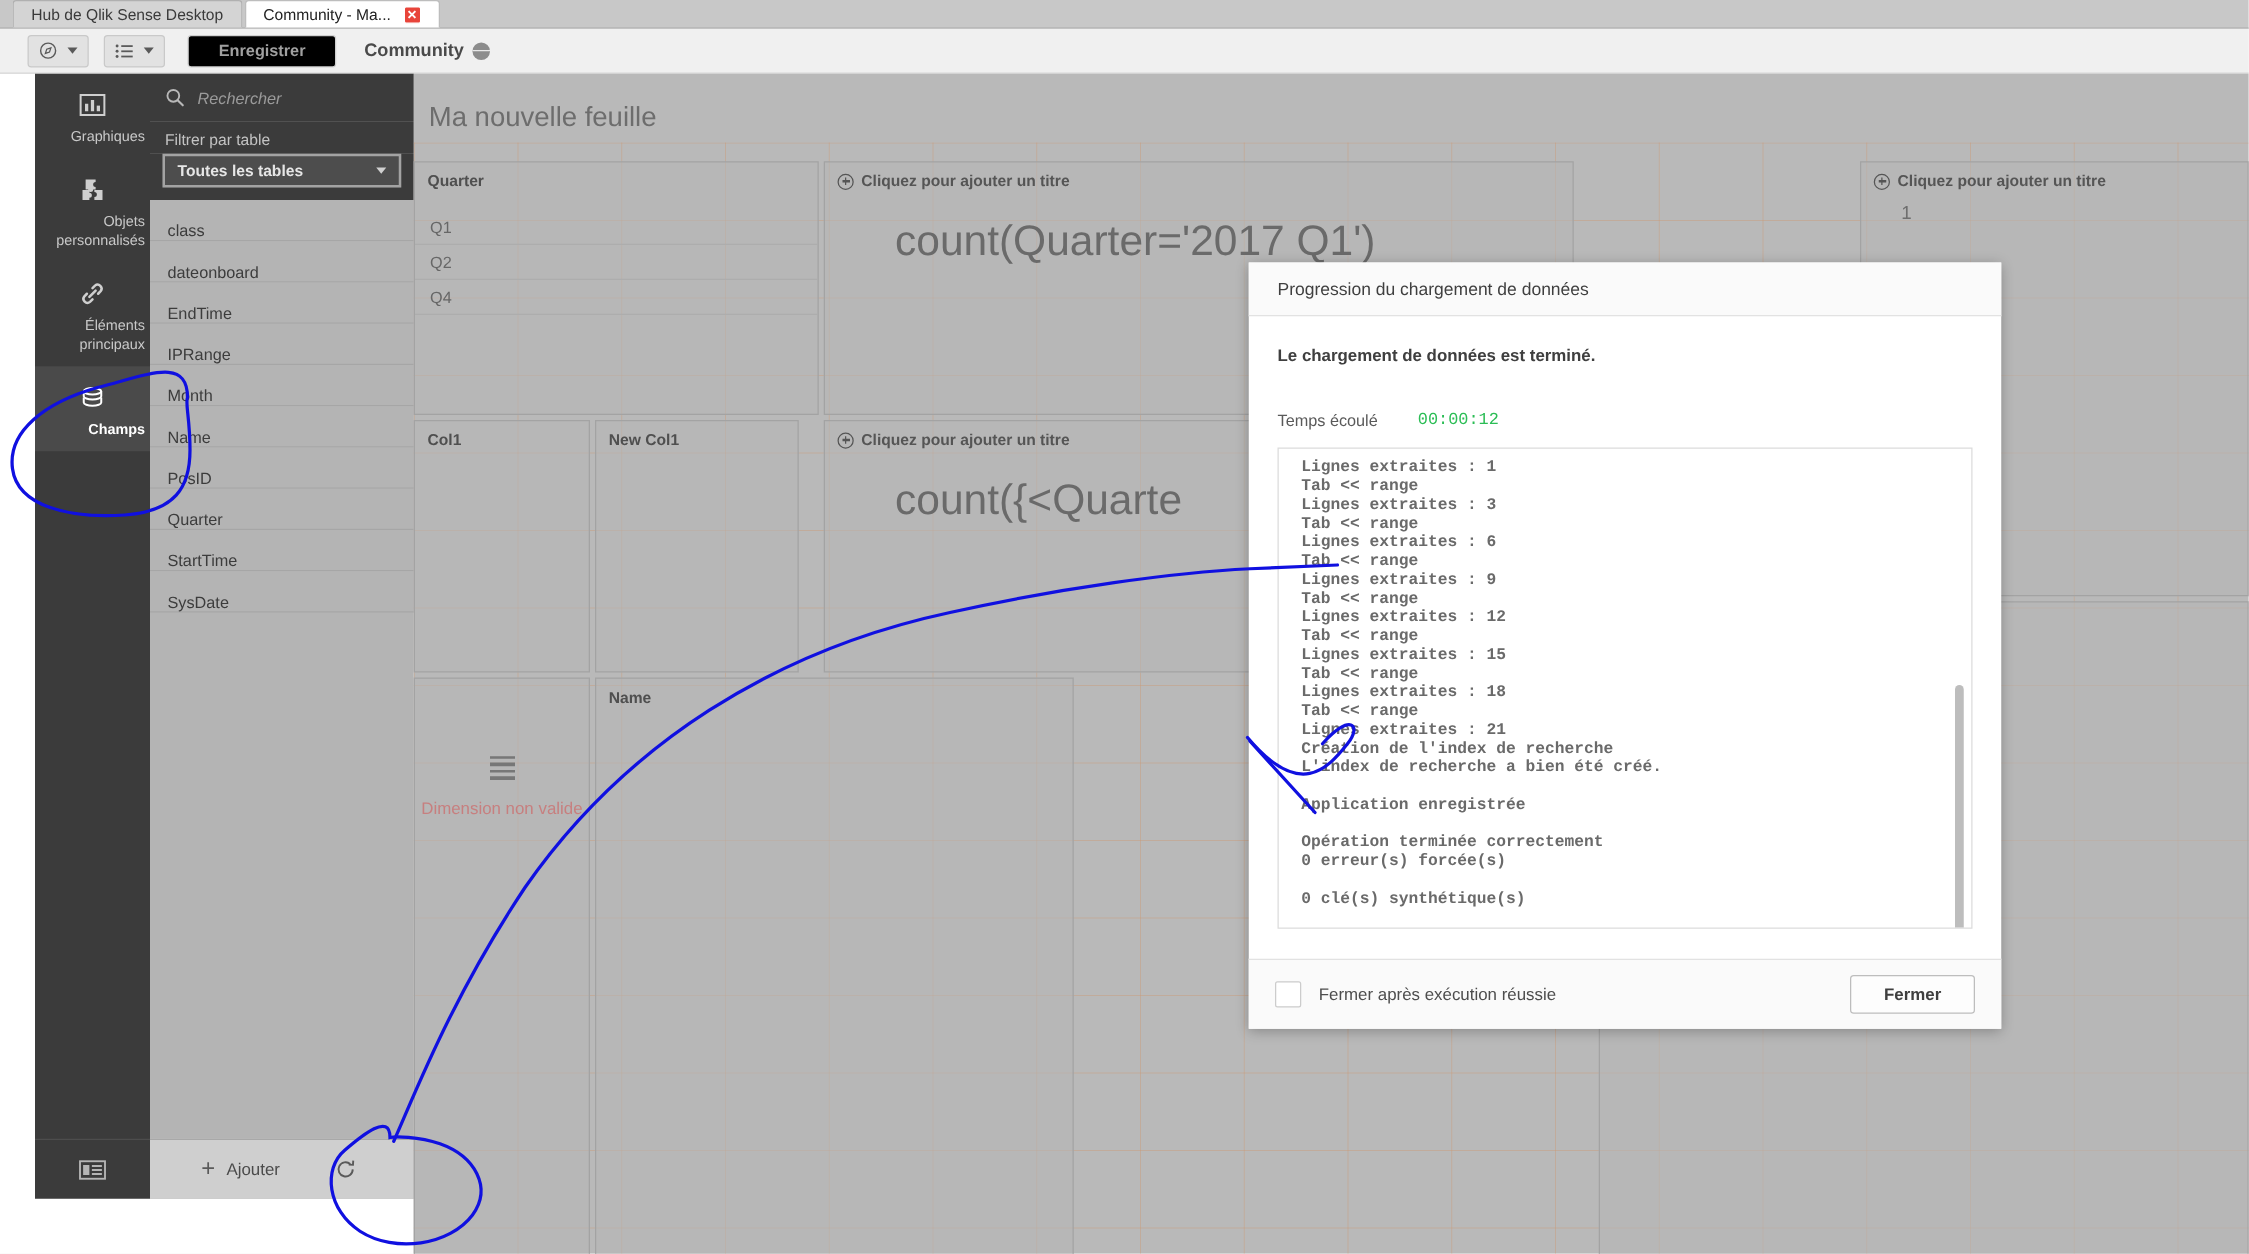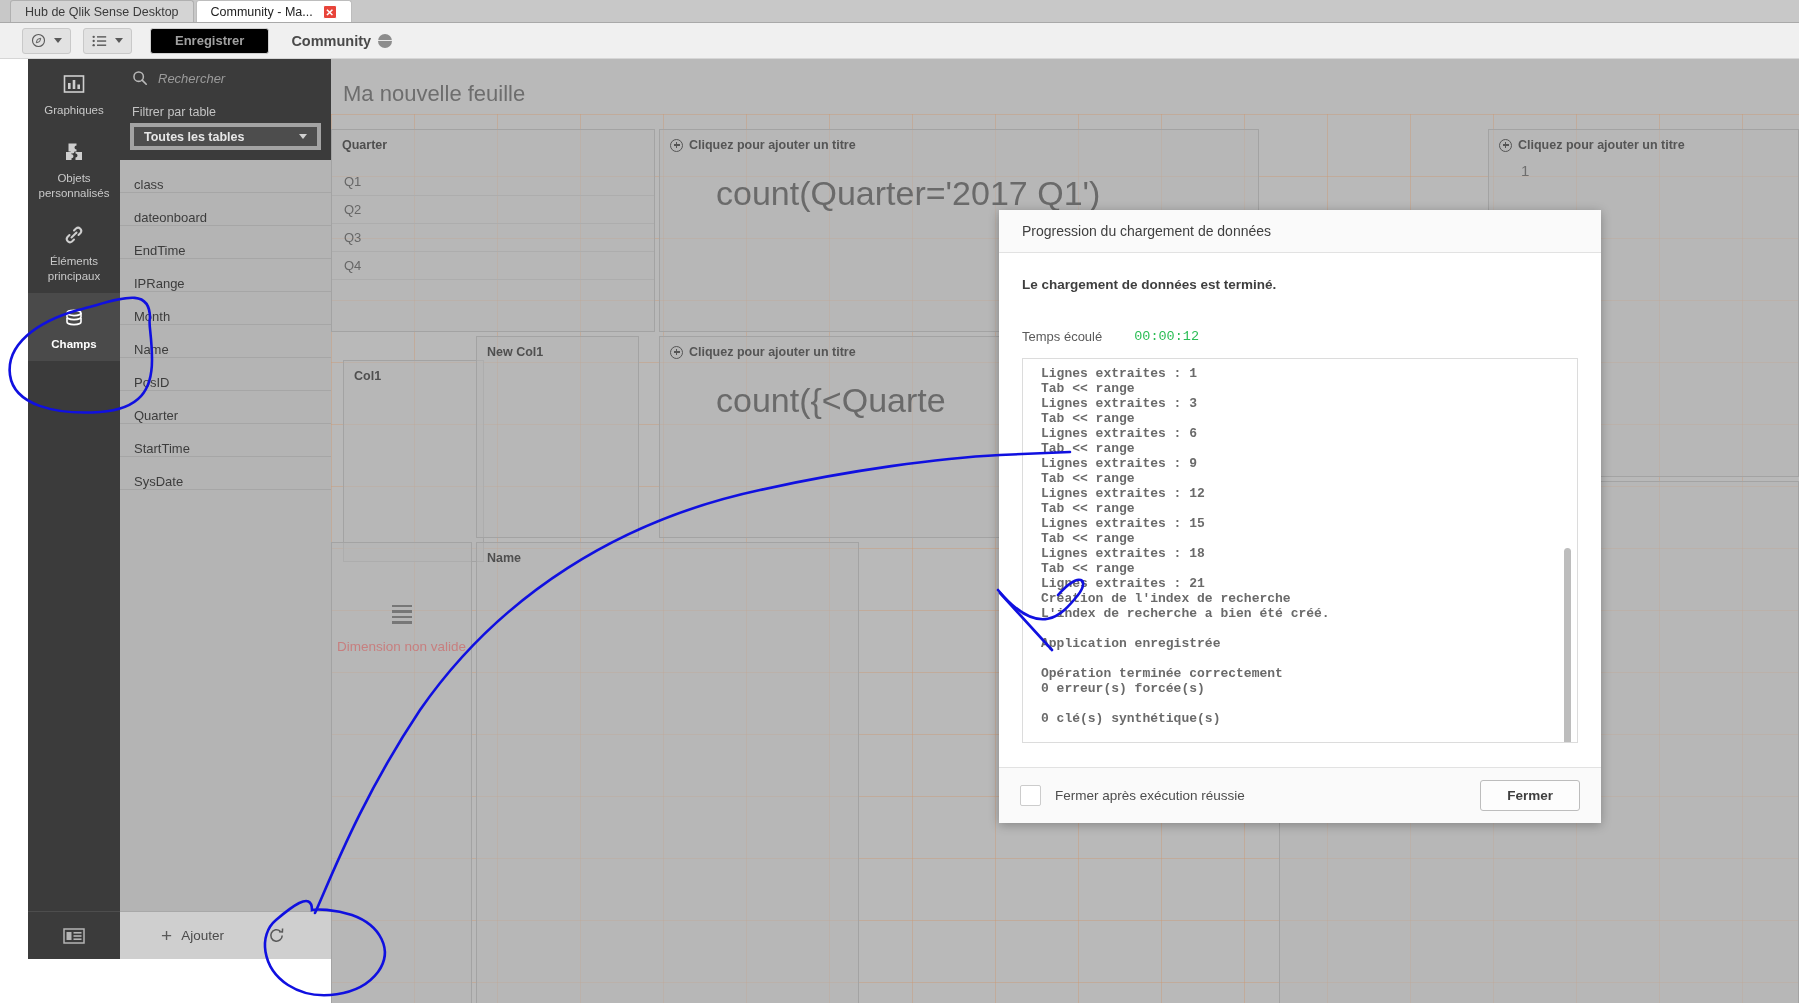--- a/index.html
+++ b/index.html
@@ -66,21 +66,21 @@
     content: ""; position: absolute; left: 0; top: 6px; width: 14px; height: 1.5px;
     background: #e8e8e8;
   }
 
   
   .rail {
     position: absolute; top: 59px; left: 28px; width: 92px; height: 900px;
     background: #3b3b3b;
   }
   .rail-item {
-    width: 92px; padding: 14px 4px 10px; text-align: center;
+    width: 92px; padding: 14px 4px 10px; text-align: right;
     color: #c9c9c9; font-size: 11.5px; line-height: 1.25;
   }
   .rail-item.sel { background: #4a4a4a; color: #ffffff; font-weight: bold; }
   .rail-ico { display: block; margin: 0 auto 8px; width: 22px; height: 22px; }
   .rail-bottom {
     position: absolute; bottom: 0; left: 0; width: 92px; height: 48px;
     border-top: 1px solid #4d4d4d; display: flex; align-items: center; justify-content: center;
   }
 
   
@@ -97,21 +97,21 @@
     font-size: 13px; font-style: italic; font-family: "Liberation Sans", sans-serif;
     width: 150px;
   }
   .asset-search input::placeholder { color: #9b9b9b; font-style: italic; }
   .filter-label {
     background: #3b3b3b; color: #c3c3c3; font-size: 12.5px;
     padding: 8px 12px 4px;
   }
   .filter-box-wrap { background: #3b3b3b; padding: 0 10px 10px; }
   .filter-box {
-    height: 27px; background: #4d4d4d; border: 4px solid #a3a3a3;
+    height: 27px; background: #4d4d4d; border: 2px solid #a3a3a3;
     display: flex; align-items: center; justify-content: space-between;
     padding: 0 10px; color: #e6e6e6; font-size: 12.5px; font-weight: bold;
   }
   .filter-box .caret {
     width: 0; height: 0; border-left: 4px solid transparent;
     border-right: 4px solid transparent; border-top: 5px solid #d0d0d0;
   }
   .field-row {
     height: 33px; display: flex; align-items: flex-end; padding-left: 14px;
     font-size: 13px; color: #3c3c3c; border-bottom: 1px solid #a6a6a6;
@@ -393,42 +393,41 @@
 
   <div class="sheet">
     <div class="sheet-title">Ma nouvelle feuille</div>
     <div class="grid-bg"></div>
 
     <div class="obj" style="left:0px; top:70px; width:324px; height:203px;">
       <div class="obj-title">Quarter</div>
       <div style="margin-top:16px;">
         <div class="listrow">Q1</div>
         <div class="listrow">Q2</div>
-        <div class="listrow">Q3</div>
         <div class="listrow">Q4</div>
       </div>
     </div>
 
     <div class="obj" style="left:328px; top:70px; width:600px; height:203px;">
       <div class="obj-title placeholder">
         <span class="add-circle"></span>
         <span>Cliquez pour ajouter un titre</span>
       </div>
       <div class="bigexpr">count(Quarter='2017 Q1')</div>
     </div>
 
     <div class="obj" style="left:1157px; top:70px; width:311px; height:348px;">
       <div class="obj-title placeholder">
         <span class="add-circle"></span>
         <span>Cliquez pour ajouter un titre</span>
       </div>
       <div style="position:absolute; left:32px; top:32px; font-size:15px; color:#6e6e6e;">1</div>
     </div>
 
-    <div class="obj" style="left:12px; top:277px; width:141px; height:202px;margin-top:24px;">
+    <div class="obj" style="left:0px; top:277px; width:141px; height:202px;">
       <div class="obj-title">Col1</div>
     </div>
 
     <div class="obj" style="left:145px; top:277px; width:163px; height:202px;">
       <div class="obj-title">New Col1</div>
     </div>
 
     <div class="obj" style="left:328px; top:277px; width:600px; height:202px;">
       <div class="obj-title placeholder">
         <span class="add-circle"></span>

